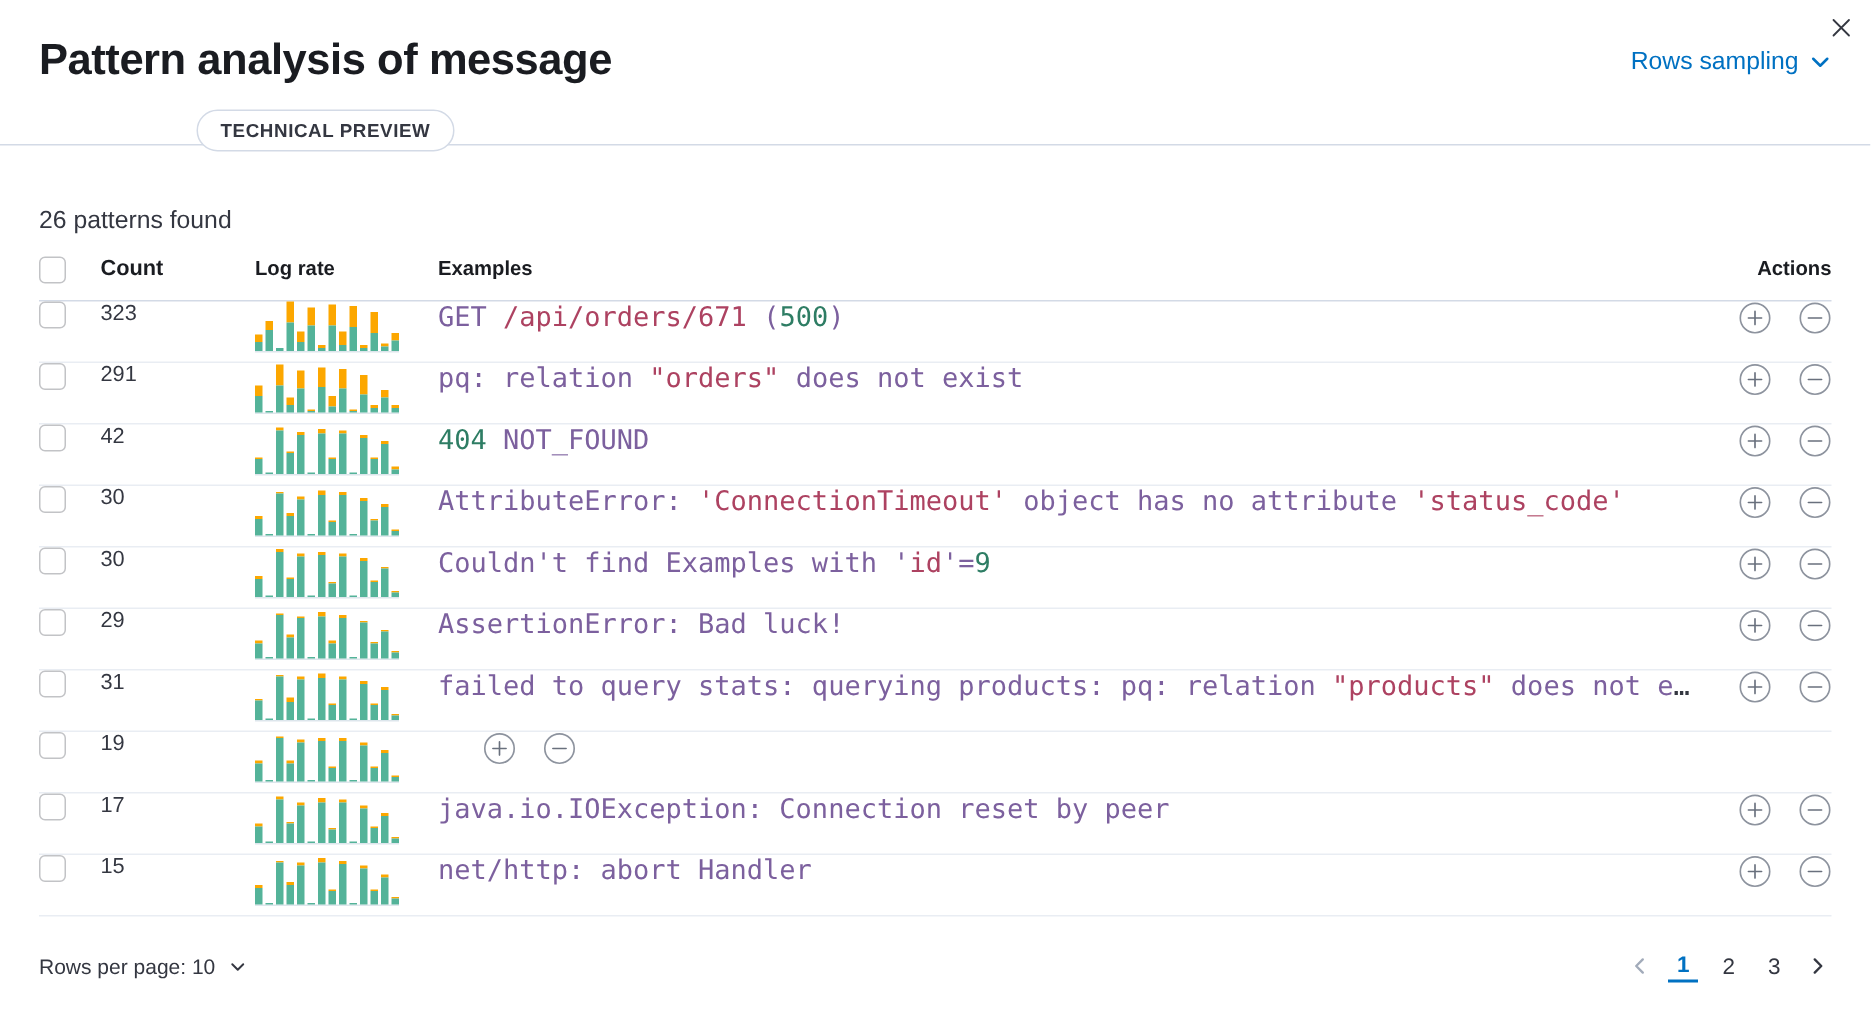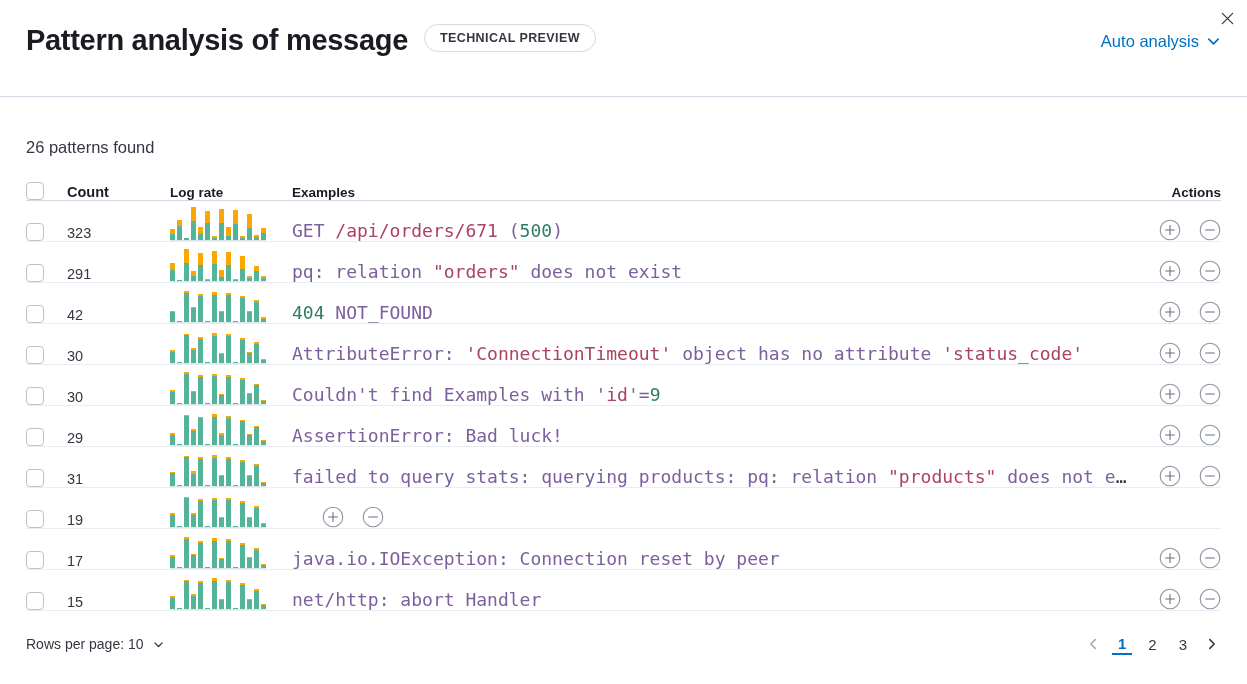--- a/index.html
+++ b/index.html
@@ -3,36 +3,36 @@
 <meta charset="utf-8">
 <style>
   * { margin:0; padding:0; box-sizing:border-box; }
   html,body { width:1247px; height:684px; background:#fff; overflow:hidden;
     font-family:"Liberation Sans", sans-serif; color:#343741; }
   .flyout { position:relative; width:1247px; height:684px; background:#fff; }
 
   
   .flyout-header { position:relative; height:97px; border-bottom:1px solid #d3dae6;
     padding:24px 26px 0 26px; display:flex; align-items:flex-start; }
-  .title-wrap { display:flex; align-items:flex-start; gap:16px; }
+  .title-wrap { display:flex; align-items:center; gap:16px;flex-direction:column; }
   .page-title { font-size:29px; font-weight:700; color:#1a1c21; letter-spacing:-0.3px; }
   .tech-badge { border:1px solid #d3dae6; border-radius:20px; padding:6px 15px;
     font-size:12.5px; font-weight:700; letter-spacing:0.4px; color:#343741; background:#fff; white-space:nowrap; }
   .header-right { margin-left:auto; display:flex; align-items:center; margin-top:8px; }
   .sampling-btn { display:flex; align-items:center; gap:7px; background:none; border:none;
     color:#0071c2; font-size:16.5px; font-family:inherit; cursor:pointer; }
   .close-btn { position:absolute; top:4px; right:6px; width:28px; height:28px;
     background:none; border:none; cursor:pointer; display:flex; align-items:center; justify-content:center; }
 
   
   .flyout-body { padding:0 26px; }
   .summary { margin-top:41px; font-size:16.5px; color:#343741; }
 
   .ptable { margin-top:14px; width:100%; }
-  .trow { display:flex; align-items:flex-end; }
+  .trow { display:flex; align-items:flex-start; }
   .thead { height:30px; border-bottom:1px solid #d3dae6; font-size:13.5px; font-weight:700; color:#1a1c21; }
   .tbody-row { height:41px; border-bottom:1px solid #e9edf3; }
   .col-check { width:41px; flex:0 0 41px; display:flex; align-items:center; }
   .col-count { width:103px; flex:0 0 103px; font-size:14.5px; }
   .col-rate  { width:122px; flex:0 0 122px; }
   .col-ex    { flex:1 1 auto; overflow:hidden; }
   .col-act   { width:92px; flex:0 0 92px; display:flex; justify-content:flex-end; align-items:center; gap:18px; }
   .thead .col-act { font-weight:700; }
 
   .checkbox { width:18px; height:18px; border:1px solid #c2c3c6; border-radius:4px; background:#fff; cursor:pointer; }
@@ -67,21 +67,21 @@
 
 <div class="flyout">
 
   <div class="flyout-header">
     <div class="title-wrap">
       <h1 class="page-title">Pattern analysis of message</h1>
       <span class="tech-badge">TECHNICAL PREVIEW</span>
     </div>
     <div class="header-right">
       <button class="sampling-btn">
-        <span>Auto analysis</span>
+        <span>Rows sampling</span>
         <span style="display:flex">
           <svg width="15" height="15" viewBox="0 0 16 16">
               <path d="M3 5.5 L8 10.5 L13 5.5" fill="none" stroke="#0071c2" stroke-width="1.8" stroke-linecap="round" stroke-linejoin="round"></path>
             </svg>
         </span>
       </button>
     </div>
     <button class="close-btn">
       <span style="display:flex">
         <svg width="15" height="15" viewBox="0 0 16 16">

